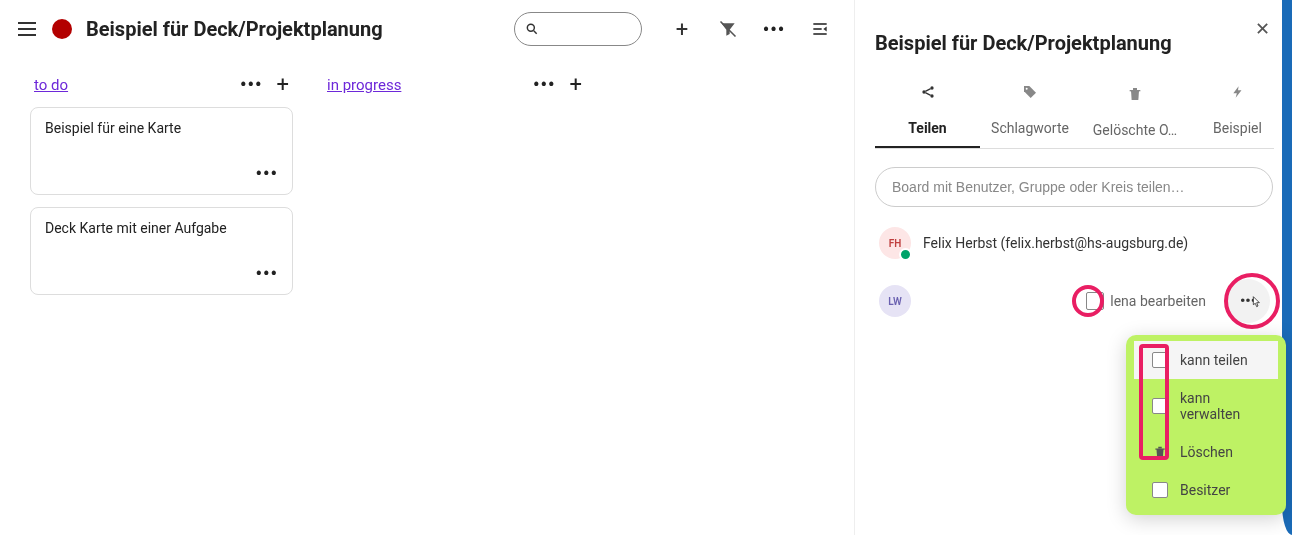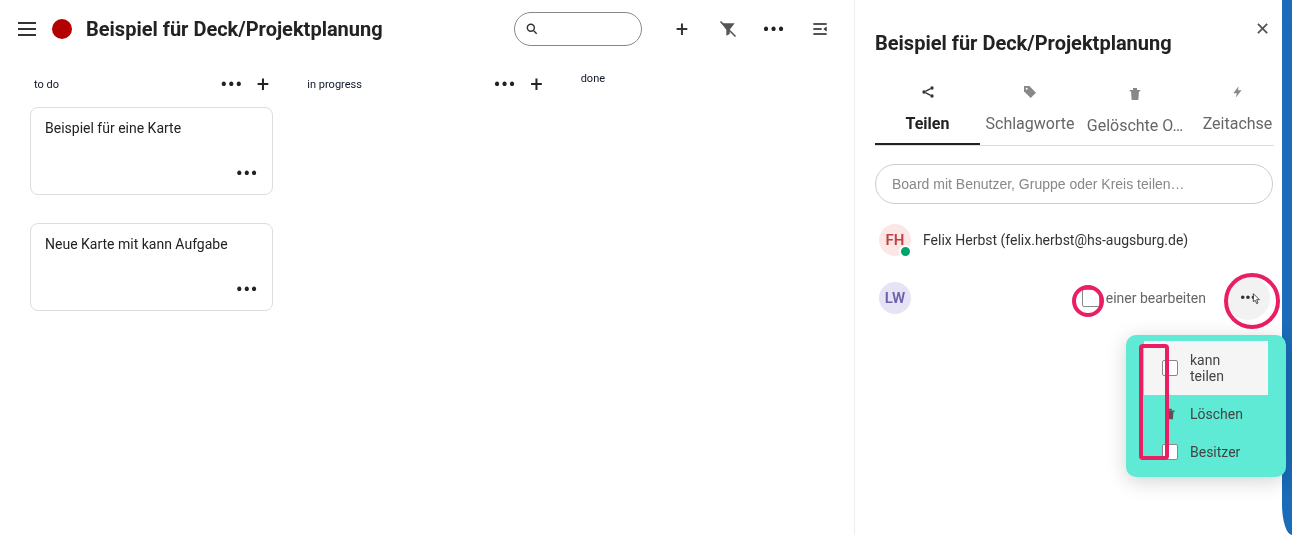--- a/index.html
+++ b/index.html
@@ -15,68 +15,68 @@
     .search-box { display: flex; align-items: center; border: 1px solid #888; border-radius: 18px; height: 34px; width: 128px; padding: 0 10px; margin-left: auto; }
     .search-box svg { width: 14px; height: 14px; }
     .topbar-right { display: flex; align-items: center; gap: 22px; margin-left: 18px; }
     .icon-btn { width: 24px; height: 24px; display: flex; align-items: center; justify-content: center; cursor: pointer; color: #333; }
     .icon-btn.plus { font-size: 22px; font-weight: 400; }
     .icon-btn.filter { position: relative; color: #666; }
 
     .columns { display: flex; padding: 8px 30px; gap: 30px; }
     .col { width: 263px; }
     .col-header { display: flex; align-items: center; justify-content: space-between; padding: 6px 4px 10px; }
-    .col-title { font-size: 11px; color: #0f172a; }
+    .col-title { font-size: 15px; color: #6d28d9; text-decoration: underline; }
     .col-actions { display: flex; gap: 14px; align-items: center; }
     .more-h { font-size: 18px; letter-spacing: 1px; color: #222; cursor: pointer; font-weight: 700; }
     .col-header .plus { font-size: 22px; cursor: pointer; }
 
-    .card { border: 1px solid #ddd; border-radius: 8px; padding: 12px 14px; margin-bottom: 28px; min-height: 88px; position: relative; background: #fff; }
+    .card { border: 1px solid #ddd; border-radius: 8px; padding: 12px 14px; margin-bottom: 12px; min-height: 88px; position: relative; background: #fff; }
     .card-text { font-size: 14px; color: #222; }
     .card .more-h { position: absolute; bottom: 10px; right: 14px; }
 
     
     .side-panel { position: absolute; right: 8px; top: 0; width: 430px; height: 535px; background: #fff; border-left: 1px solid #eee; padding: 14px 10px 14px 20px; }
     .side-header { display: flex; justify-content: space-between; align-items: flex-start; }
     .side-title { font-size: 20px; font-weight: 700; max-width: 340px; line-height: 1.3; margin-top: 16px; }
     .close-x { font-size: 18px; color: #555; cursor: pointer; padding: 4px; }
 
     .tabs { display: flex; border-bottom: 1px solid #ddd; margin-top: 20px; }
-    .tab { flex: 0 0 auto; text-align: center; padding: 8px 0 10px; cursor: pointer; color: #666; font-size: 16px; display: flex; flex-direction: column; align-items: center; gap: 14px; }
+    .tab { flex: 0 0 auto; text-align: center; padding: 8px 0 10px; cursor: pointer; color: #666; font-size: 14px; display: flex; flex-direction: column; align-items: center; gap: 20px; }
     .tab:nth-child(1){ width: 105px; }
     .tab:nth-child(2){ width: 100px; text-align: right; }
     .tab:nth-child(3){ width: 110px; justify-content: flex-end; }
     .tab:nth-child(4){ width: 95px; }
     .tab.active { font-weight: 700; color: #222; border-bottom: 2px solid #222; }
     .tab-icon { width: 16px; height: 16px; display: flex; align-items: center; justify-content: center; }
 
     .share-input { width: 398px; margin: 18px 0 10px; border: 1px solid #ccc; border-radius: 22px; height: 40px; padding: 0 16px; font-size: 14px; color: #a21caf; }
     .share-input::placeholder { color: #888; }
 
     .share-row { display: flex; align-items: center; padding: 10px 4px; gap: 12px; }
-    .avatar { width: 32px; height: 32px; border-radius: 50%; display: flex; align-items: center; justify-content: center; font-size: 15px; font-weight: 600; position: relative; flex-shrink: 0; }
+    .avatar { width: 32px; height: 32px; border-radius: 50%; display: flex; align-items: center; justify-content: center; font-size: 10px; font-weight: 600; position: relative; flex-shrink: 0; }
     .avatar.fh { background: #fde6e6; color: #c04040; }
     .avatar.fh::after { content: ''; position: absolute; width: 9px; height: 9px; background: #00a36a; border-radius: 50%; bottom: -2px; right: -1px; border: 2px solid #fff; }
     .avatar.lw { background: #e6e3f5; color: #6a60b0; }
     .share-name { font-size: 14px; color: #333; line-height: 1.45; }
 
     .edit-group { display: flex; align-items: center; gap: 6px; margin-left: auto; }
     .checkbox { width: 18px; height: 18px; border: 1px solid #888; border-radius: 2px; background: #fff; flex-shrink: 0; }
     .edit-label { font-size: 14px; color: #666; white-space: nowrap; }
 
     .circle-highlight { position: absolute; border: 4px solid #e91e63; border-radius: 50%; pointer-events: none; }
     .circle-cb { width: 32px; height: 32px; left: 1072px; top: 285px; }
     .circle-more { width: 56px; height: 56px; left: 1224px; top: 273px; }
     .rect-highlight { position: absolute; border: 4px solid #e91e63; border-radius: 4px; left: 1139px; top: 344px; width: 30px; height: 116px; pointer-events: none; z-index: 20; }
 
     .row-actions { position: relative; margin-left: 8px; }
     .more-btn { width: 44px; height: 44px; border-radius: 50%; background: #f2f2f2; display: flex; align-items: center; justify-content: center; cursor: pointer; font-weight: 700; font-size: 15px; color: #333; position: relative; }
     .cursor-icon { position: absolute; right: 6px; bottom: 8px; }
 
-    .popover { position: absolute; left: 1126px; top: 335px; width: 160px; background: #5eead4; border-radius: 10px; box-shadow: 0 4px 20px rgba(0,0,0,0.18); padding: 6px 18px; z-index: 10; }
+    .popover { position: absolute; left: 1126px; top: 335px; width: 160px; background: #bef264; border-radius: 10px; box-shadow: 0 4px 20px rgba(0,0,0,0.18); padding: 6px 8px; z-index: 10; }
     .popover-item { display: flex; align-items: center; gap: 12px; padding: 11px 18px; cursor: pointer; font-size: 14px; color: #444; }
     .popover-item:first-child { background: #f5f5f5; }
     .popover-item .checkbox { width: 16px; height: 16px; }
     .popover-item.delete .trash { width: 16px; height: 16px; display: flex; align-items: center; justify-content: center; }
 
     .right-edge { position: absolute; right: 0; top: 0; width: 10px; height: 535px; background: linear-gradient(to bottom, #1a6bb8, #1a6bb8); border-radius: 0 0 0 16px / 0 0 0 50px; }
     .right-edge::before { content: ''; position: absolute; top: 0; right: 0; width: 10px; height: 28px; background: #1a6bb8; border-bottom-left-radius: 18px; }
   </style>
 </head>
 <body>
@@ -123,38 +123,33 @@
           <div class="col-actions">
             <div class="more-h">•••</div>
             <div class="plus">+</div>
           </div>
         </div>
         <div class="card">
           <div class="card-text">Beispiel für eine Karte</div>
           <div class="more-h">•••</div>
         </div>
         <div class="card">
-          <div class="card-text">Neue Karte mit kann Aufgabe</div>
+          <div class="card-text">Deck Karte mit einer Aufgabe</div>
           <div class="more-h">•••</div>
         </div>
       </div>
       <div class="col">
         <div class="col-header">
           <div class="col-title">in progress</div>
           <div class="col-actions">
             <div class="more-h">•••</div>
             <div class="plus">+</div>
           </div>
         </div>
       </div>
-      <div class="col">
-        <div class="col-header">
-          <div class="col-title">done</div>
-        </div>
-      </div>
     </div>
 </div>
 
 <div class="side-panel">
   <div class="side-header">
     <div class="side-title">Beispiel für Deck/Projektplanung</div>
     <div class="close-x">✕</div>
   </div>
   <div class="tabs" id="tabs-container">
       <div class="tab active">
@@ -187,48 +182,52 @@
           </svg>
         </div>
         <span>Gelöschte O…</span>
       </div>
       <div class="tab">
         <div class="tab-icon">
           <svg width="14" height="16" viewBox="0 0 24 24" fill="#888">
             <path d="M13 2L4 14h6l-2 8 10-13h-6l1-7z"></path>
           </svg>
         </div>
-        <span>Zeitachse</span>
+        <span>Beispiel</span>
       </div>
     </div>
   <input class="share-input" placeholder="Board mit Benutzer, Gruppe oder Kreis teilen…" style="">
   <div id="shares-container">
       <div class="share-row">
         <div class="avatar fh">FH</div>
         <div class="share-name" style="max-width: 300px;">Felix Herbst (felix.herbst@hs-augsburg.de)</div>
       </div>
       <div class="share-row">
         <div class="avatar lw">LW</div>
         <div class="edit-group">
           <div class="checkbox"></div>
-          <span class="edit-label">einer bearbeiten</span>
+          <span class="edit-label">lena bearbeiten</span>
         </div>
         <div class="row-actions">
           <div class="more-btn">•••<span class="cursor-icon"><svg width="16" height="18" viewBox="0 0 24 24" fill="#000">
                 <path d="M8 4v12l3-2 2 5 2-1-2-5h4L8 4z" fill="#fff" stroke="#000" stroke-width="1"></path>
               </svg></span></div>
         </div>
       </div>
     </div>
 </div>
 
 <div class="popover" id="popover-container">
     <div class="popover-item">
       <div class="checkbox"></div>
       <span>kann teilen</span>
+    </div>
+    <div class="popover-item">
+      <div class="checkbox"></div>
+      <span>kann verwalten</span>
     </div>
     <div class="popover-item delete">
       <div class="trash">
         <svg width="14" height="14" viewBox="0 0 24 24" fill="#555">
           <path d="M6 7h12l-1 14H7L6 7z"></path>
           <rect x="9" y="3" width="6" height="3"></rect>
           <rect x="4" y="6" width="16" height="2"></rect>
         </svg>
       </div>
       <span>Löschen</span>

